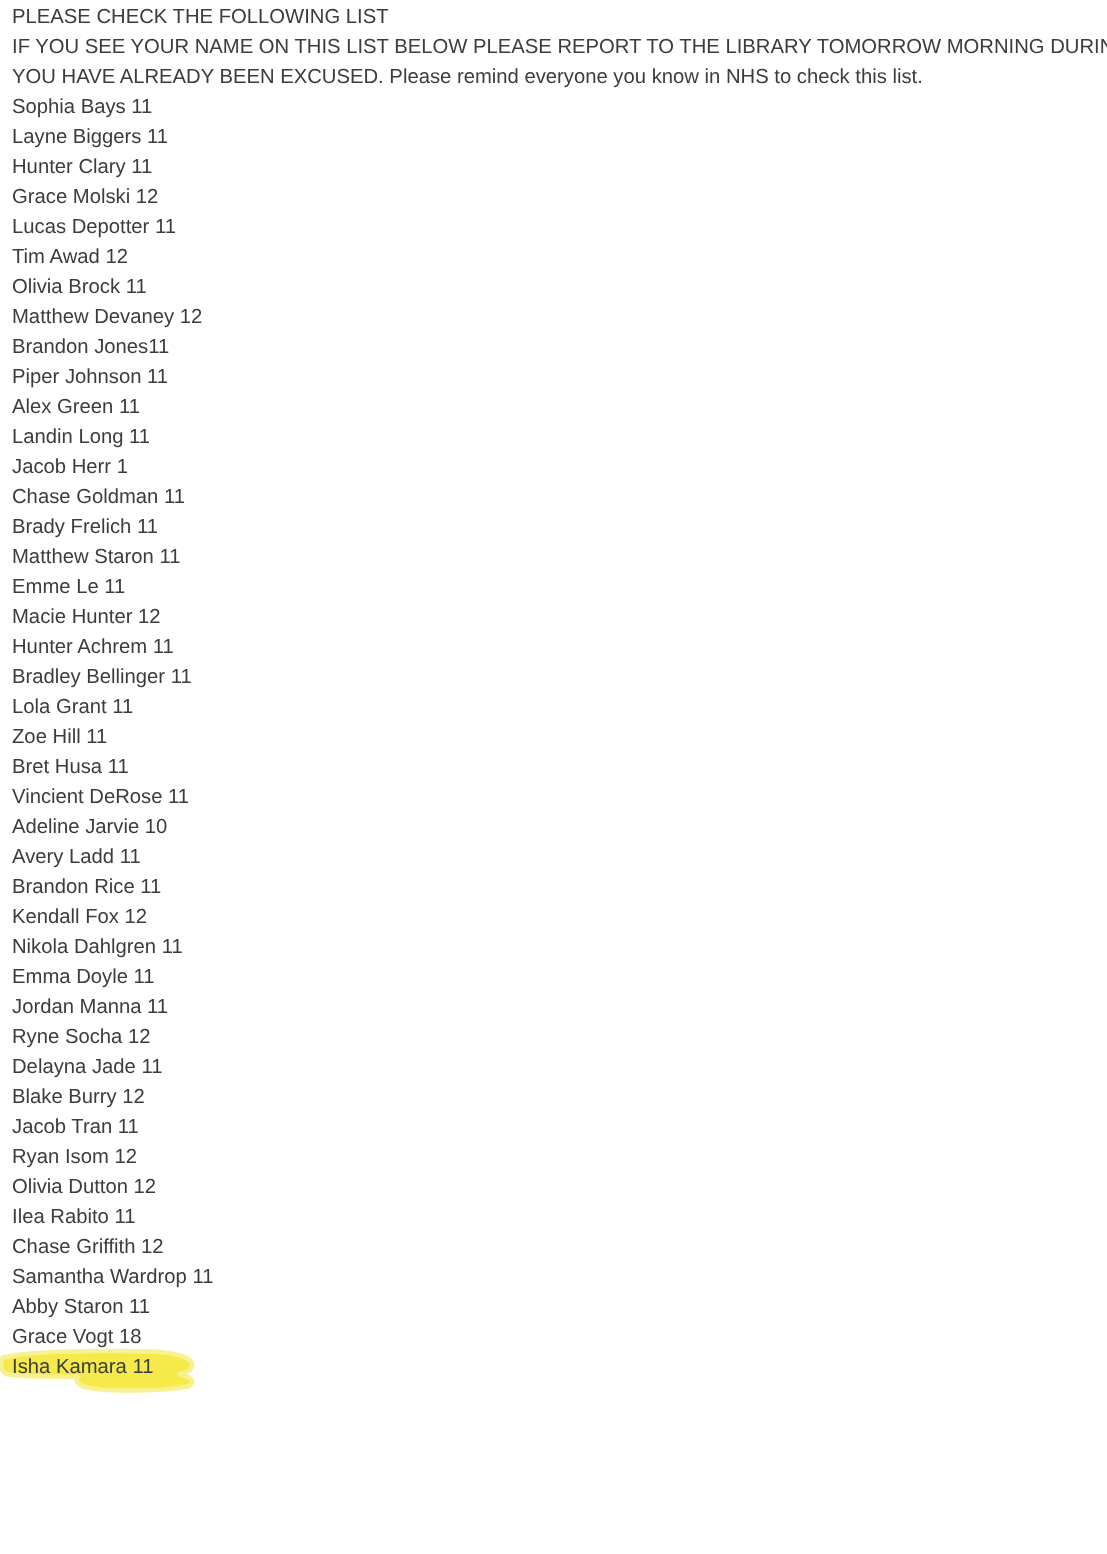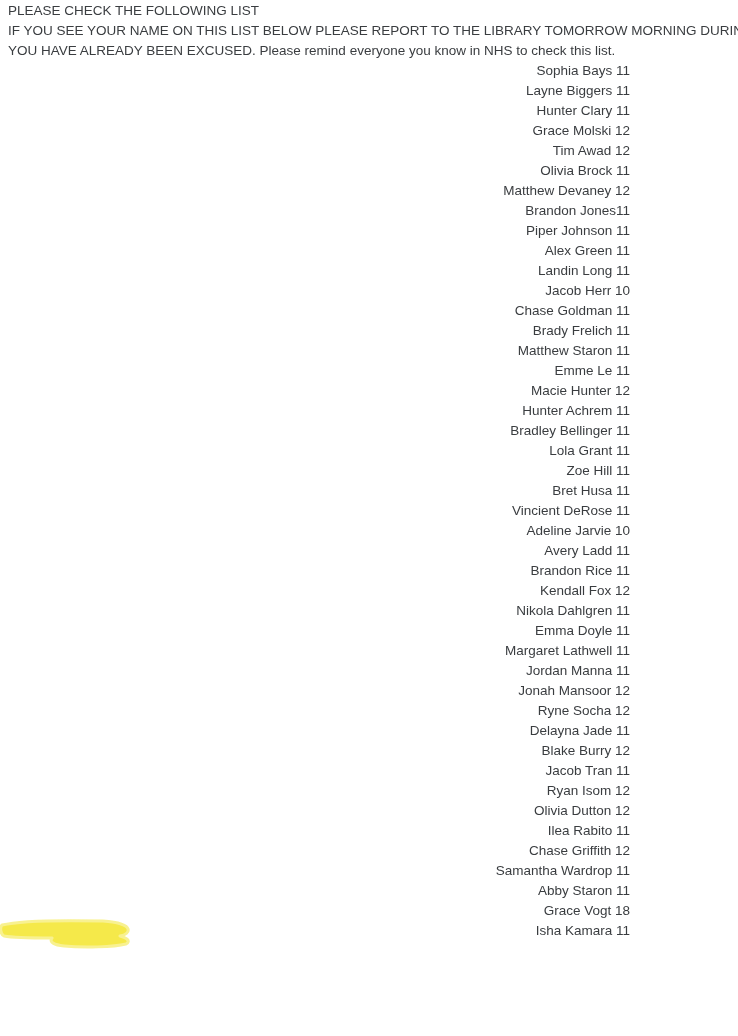--- a/index.html
+++ b/index.html
@@ -27,21 +27,20 @@
     padding: 1px 0 0 8px;
     width: 630px;
     height: 1036px;
   }
   .line {
     height: 20px;
     white-space: nowrap;
   }
   .list-item {
     position: relative;
-    text-align: right;
   }
   .item-text {
     position: relative;
     z-index: 1;
   }
   .highlight-blob {
     position: absolute;
     left: -8px;
     top: -4px;
     z-index: 0;
@@ -74,20 +73,23 @@
       <div class="line list-item">
         <span class="item-text">Layne Biggers 11</span>
       </div>
       <div class="line list-item">
         <span class="item-text">Hunter Clary 11</span>
       </div>
       <div class="line list-item">
         <span class="item-text">Grace Molski 12</span>
       </div>
       <div class="line list-item">
+        <span class="item-text">Lucas Depotter 11</span>
+      </div>
+      <div class="line list-item">
         <span class="item-text">Tim Awad 12</span>
       </div>
       <div class="line list-item">
         <span class="item-text">Olivia Brock 11</span>
       </div>
       <div class="line list-item">
         <span class="item-text">Matthew Devaney 12</span>
       </div>
       <div class="line list-item">
         <span class="item-text">Brandon Jones11</span>
@@ -95,21 +97,21 @@
       <div class="line list-item">
         <span class="item-text">Piper Johnson 11</span>
       </div>
       <div class="line list-item">
         <span class="item-text">Alex Green 11</span>
       </div>
       <div class="line list-item">
         <span class="item-text">Landin Long 11</span>
       </div>
       <div class="line list-item">
-        <span class="item-text">Jacob Herr 10</span>
+        <span class="item-text">Jacob Herr 1</span>
       </div>
       <div class="line list-item">
         <span class="item-text">Chase Goldman 11</span>
       </div>
       <div class="line list-item">
         <span class="item-text">Brady Frelich 11</span>
       </div>
       <div class="line list-item">
         <span class="item-text">Matthew Staron 11</span>
       </div>
@@ -149,27 +151,21 @@
       <div class="line list-item">
         <span class="item-text">Kendall Fox 12</span>
       </div>
       <div class="line list-item">
         <span class="item-text">Nikola Dahlgren 11</span>
       </div>
       <div class="line list-item">
         <span class="item-text">Emma Doyle 11</span>
       </div>
       <div class="line list-item">
-        <span class="item-text">Margaret Lathwell 11</span>
-      </div>
-      <div class="line list-item">
         <span class="item-text">Jordan Manna 11</span>
-      </div>
-      <div class="line list-item">
-        <span class="item-text">Jonah Mansoor 12</span>
       </div>
       <div class="line list-item">
         <span class="item-text">Ryne Socha 12</span>
       </div>
       <div class="line list-item">
         <span class="item-text">Delayna Jade 11</span>
       </div>
       <div class="line list-item">
         <span class="item-text">Blake Burry 12</span>
       </div>

